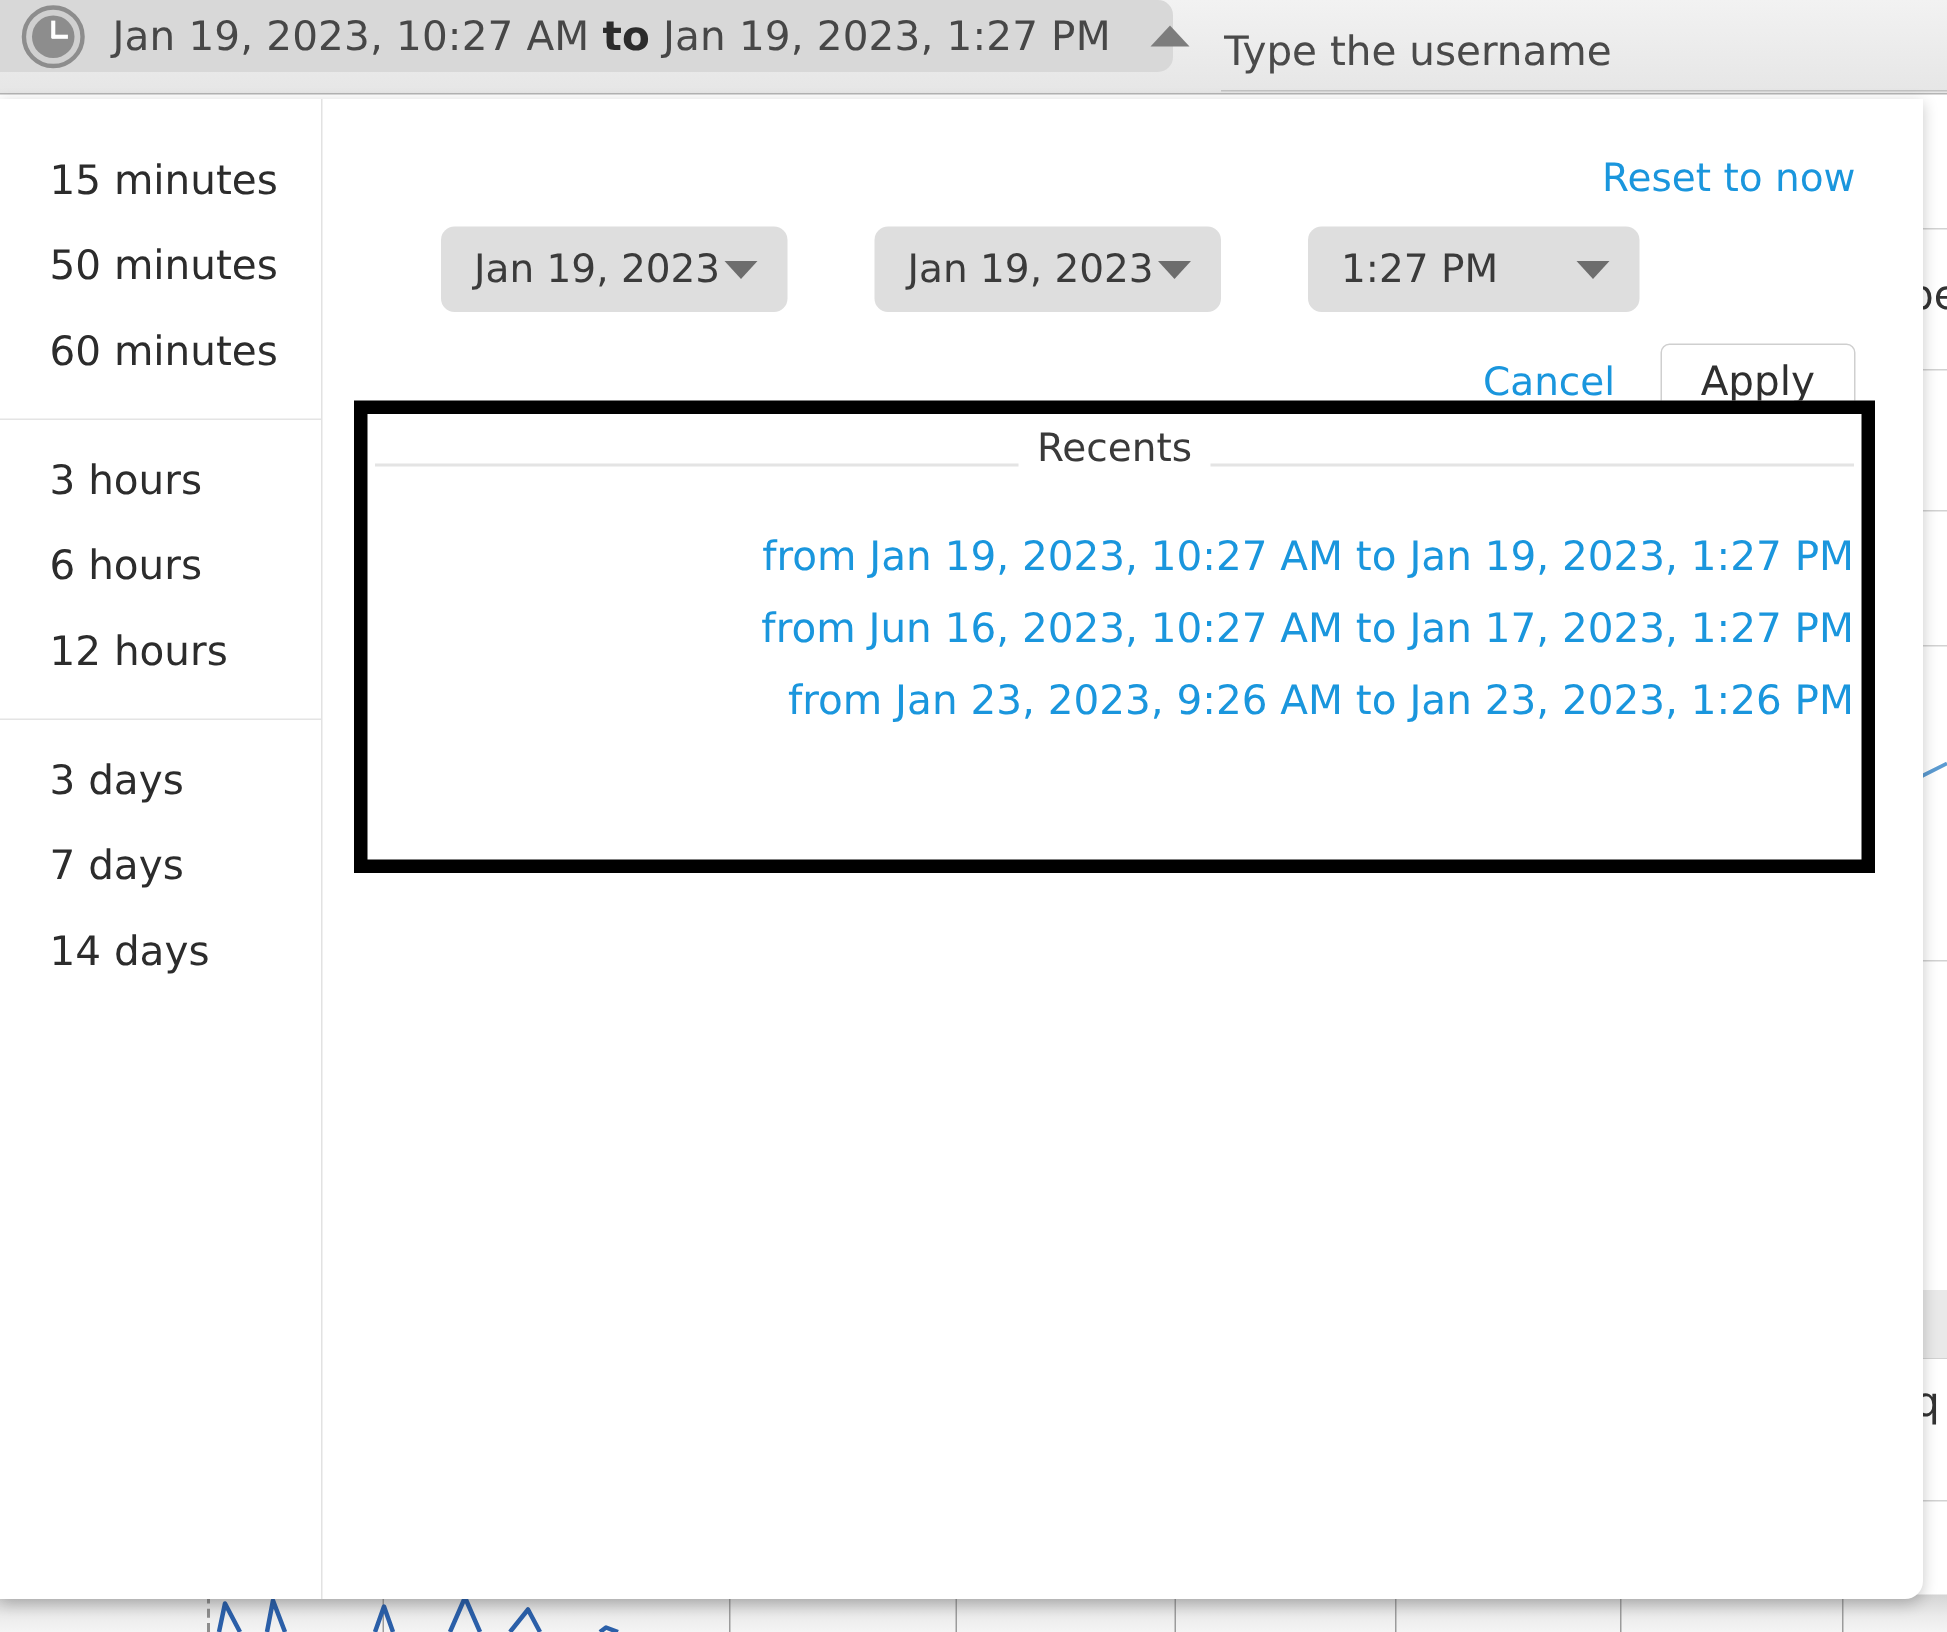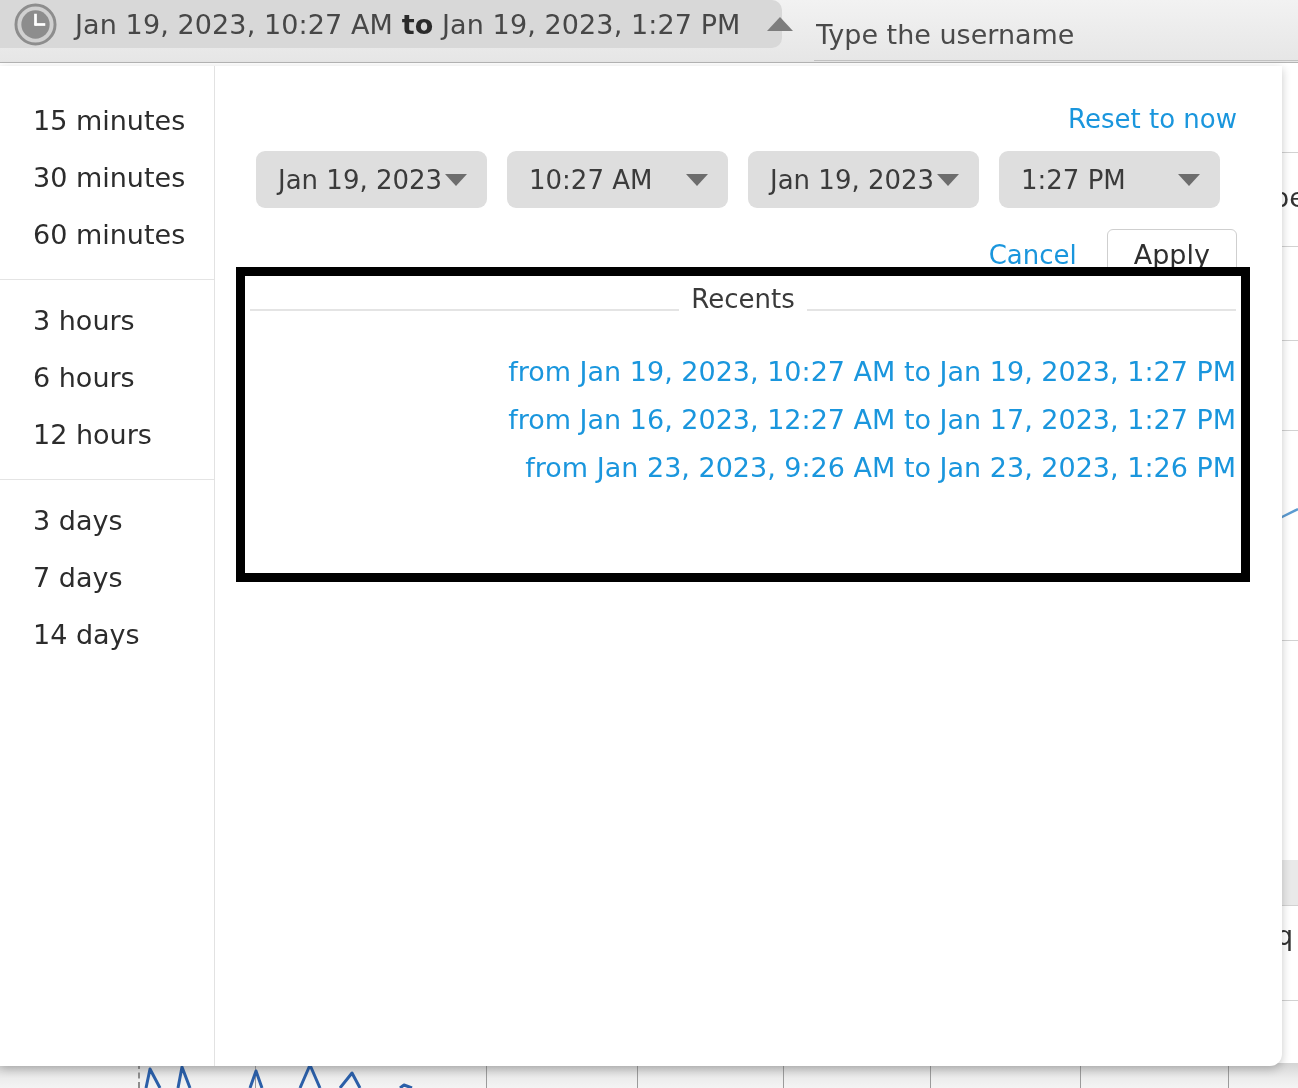--- a/index.html
+++ b/index.html
@@ -178,20 +178,21 @@
   }
   .dd {
     background: #dedede;
     border-radius: 9px;
     height: 57px;
     display: flex;
     align-items: center;
     padding: 0 20px 0 22px;
     cursor: pointer;
     box-sizing: border-box;
+    margin-left: 38px;
   }
   .dd-date { width: 231px; }
   .dd-time { width: 221px; }
   .dd-label {
     font-size: 26px;
     color: #3b3b3b;
     white-space: nowrap;
   }
   .dd-caret {
     margin-left: auto;
@@ -321,21 +322,21 @@
     </div>
     <span class="range-caret"></span>
   </div>
 
   <div class="picker-panel">
 
     <div class="quick-ranges">
 
       <div class="qr-group">
         <div class="qr-item">15 minutes</div>
-        <div class="qr-item">30 minutes</div>
+        <div class="qr-item">50 minutes</div>
         <div class="qr-item">60 minutes</div>
       </div>
 
       <div class="qr-group">
         <div class="qr-item">3 hours</div>
         <div class="qr-item">6 hours</div>
         <div class="qr-item">12 hours</div>
       </div>
 
       <div class="qr-group">
@@ -348,24 +349,20 @@
 
     <div class="picker-content">
 
       <div class="reset-row">
         <span class="link">Reset to now</span>
       </div>
 
       <div class="fields-row">
         <div class="dd dd-date">
           <span class="dd-label">Jan 19, 2023</span>
-          <span class="dd-caret"></span>
-        </div>
-        <div class="dd dd-time">
-          <span class="dd-label">10:27 AM</span>
           <span class="dd-caret"></span>
         </div>
         <div class="dd dd-date">
           <span class="dd-label">Jan 19, 2023</span>
           <span class="dd-caret"></span>
         </div>
         <div class="dd dd-time">
           <span class="dd-label">1:27 PM</span>
           <span class="dd-caret"></span>
         </div>
@@ -380,21 +377,21 @@
         <div class="recents-inner">
 
           <div class="recents-legend">
             <span class="legend-rule"></span>
             <span class="legend-text">Recents</span>
             <span class="legend-rule"></span>
           </div>
 
           <div class="recents-list">
             <div class="recent-item">from Jan 19, 2023, 10:27 AM to Jan 19, 2023, 1:27 PM</div>
-            <div class="recent-item">from Jan 16, 2023, 12:27 AM to Jan 17, 2023, 1:27 PM</div>
+            <div class="recent-item">from Jun 16, 2023, 10:27 AM to Jan 17, 2023, 1:27 PM</div>
             <div class="recent-item">from Jan 23, 2023, 9:26 AM to Jan 23, 2023, 1:26 PM</div>
           </div>
 
         </div>
       </div>
 
     </div>
   </div>
 </div>
 

